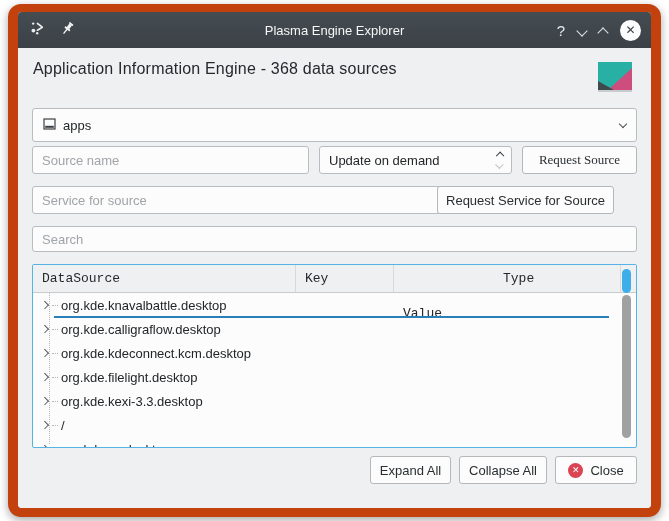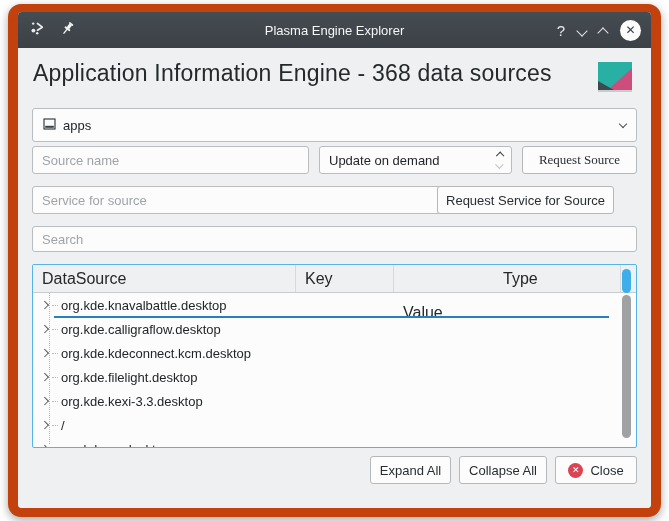--- a/index.html
+++ b/index.html
@@ -23,21 +23,21 @@
   .chv.down { width:8px; height:8px; border-right-width:1.6px; border-top-width:1.6px; transform:rotate(135deg); }
   .chv.up   { width:8px; height:8px; border-right-width:1.6px; border-top-width:1.6px; transform:rotate(-45deg); }
   .tb-chv { color:#dfe2e4; margin-top:2px; }
   .tb-chv.up { margin-top:6px; }
   .tb-close { width:21px; height:21px; border-radius:50%; background:#fcfcfc; color:#3a4045;
               display:flex; align-items:center; justify-content:center; font-size:12px; font-weight:bold; }
 
   
   .content { position:relative; flex:1; background:#eff0f1; }
 
-  .page-title { position:absolute; left:15px; top:12px; font-size:23px; color:#25292c; letter-spacing:.2px; }
+  .page-title { position:absolute; left:15px; top:12px; font-size:16px; color:#25292c; letter-spacing:.2px; }
   .engine-logo { position:absolute; left:580px; top:14px; width:34px; height:30px; }
 
   .field { background:#fcfcfc; border:1px solid #b9bdc0; border-radius:3px; font-size:13px; color:#232629;
            position:absolute; }
   .placeholder { color:#a0a4a8; }
 
   .combo { left:14px; top:60px; width:605px; height:26px; display:flex; align-items:center; padding:16px 10px; gap:7px; }
   .combo .chv.down { color:#4a4f54; width:6px; height:6px; border-right-width:1.4px; border-top-width:1.4px; margin-left:auto; margin-top:-3px; }
 
   .in-source   { left:14px;  top:98px;  width:277px; height:28px; display:flex; align-items:center; padding:0 9px; }
@@ -52,22 +52,22 @@
          font-family:inherit; cursor:default; }
   .btn-request-source  { left:504px; top:98px;  width:115px; height:28px;font-family:Liberation Serif, serif; }
   .in-service          { left:14px;  top:138px; width:420px; height:28px; display:flex; align-items:center; padding:12px 9px; }
   .btn-request-service { left:419px; top:138px; width:177px; height:28px; }
   .in-search           { left:14px;  top:178px; width:605px; height:26px; display:flex; align-items:center; padding:7px 9px; }
 
   
   .table { position:absolute; left:14px; top:216px; width:605px; height:184px;
            background:#fcfcfc; border:1px solid #55b3e5; border-radius:2px; overflow:hidden; }
   .thead { height:28px; background:#eff0f1; border-bottom:1px solid #c9cccf; display:flex; }
-  .th { display:flex; align-items:center; padding-left:9px; font-size:16px; color:#24282b;
-        border-right:1px solid #d7d9db; }
+  .th { display:flex; align-items:center; padding-left:9px; font-size:13px; color:#24282b;
+        border-right:1px solid #d7d9db;font-family:Liberation Mono, monospace; }
   .th.c0 { width:263px; } .th.c1 { width:98px; } .th.c2 { width:100px;margin-top:48px; } .th.c3 { width:127px; }
   .th.gutter { flex:1; border-right:none; }
 
   .tbody { position:absolute; left:0; top:28px; right:0; bottom:0; overflow:hidden; }
   .tree-guide { position:absolute; left:16px; top:0; bottom:3px; width:0; border-left:1px dotted #b3b7ba; }
   .trow { position:relative; height:24px; display:flex; align-items:center; }
   .trow .chev { position:absolute; left:9px; top:9px; width:5.5px; height:5.5px;
                 border-right:1.3px solid #53585d; border-top:1.3px solid #53585d; transform:rotate(45deg);
                 background:#fcfcfc; }
   .trow .dash { position:absolute; left:19px; top:12px; width:6px; border-top:1px dotted #b3b7ba; }

